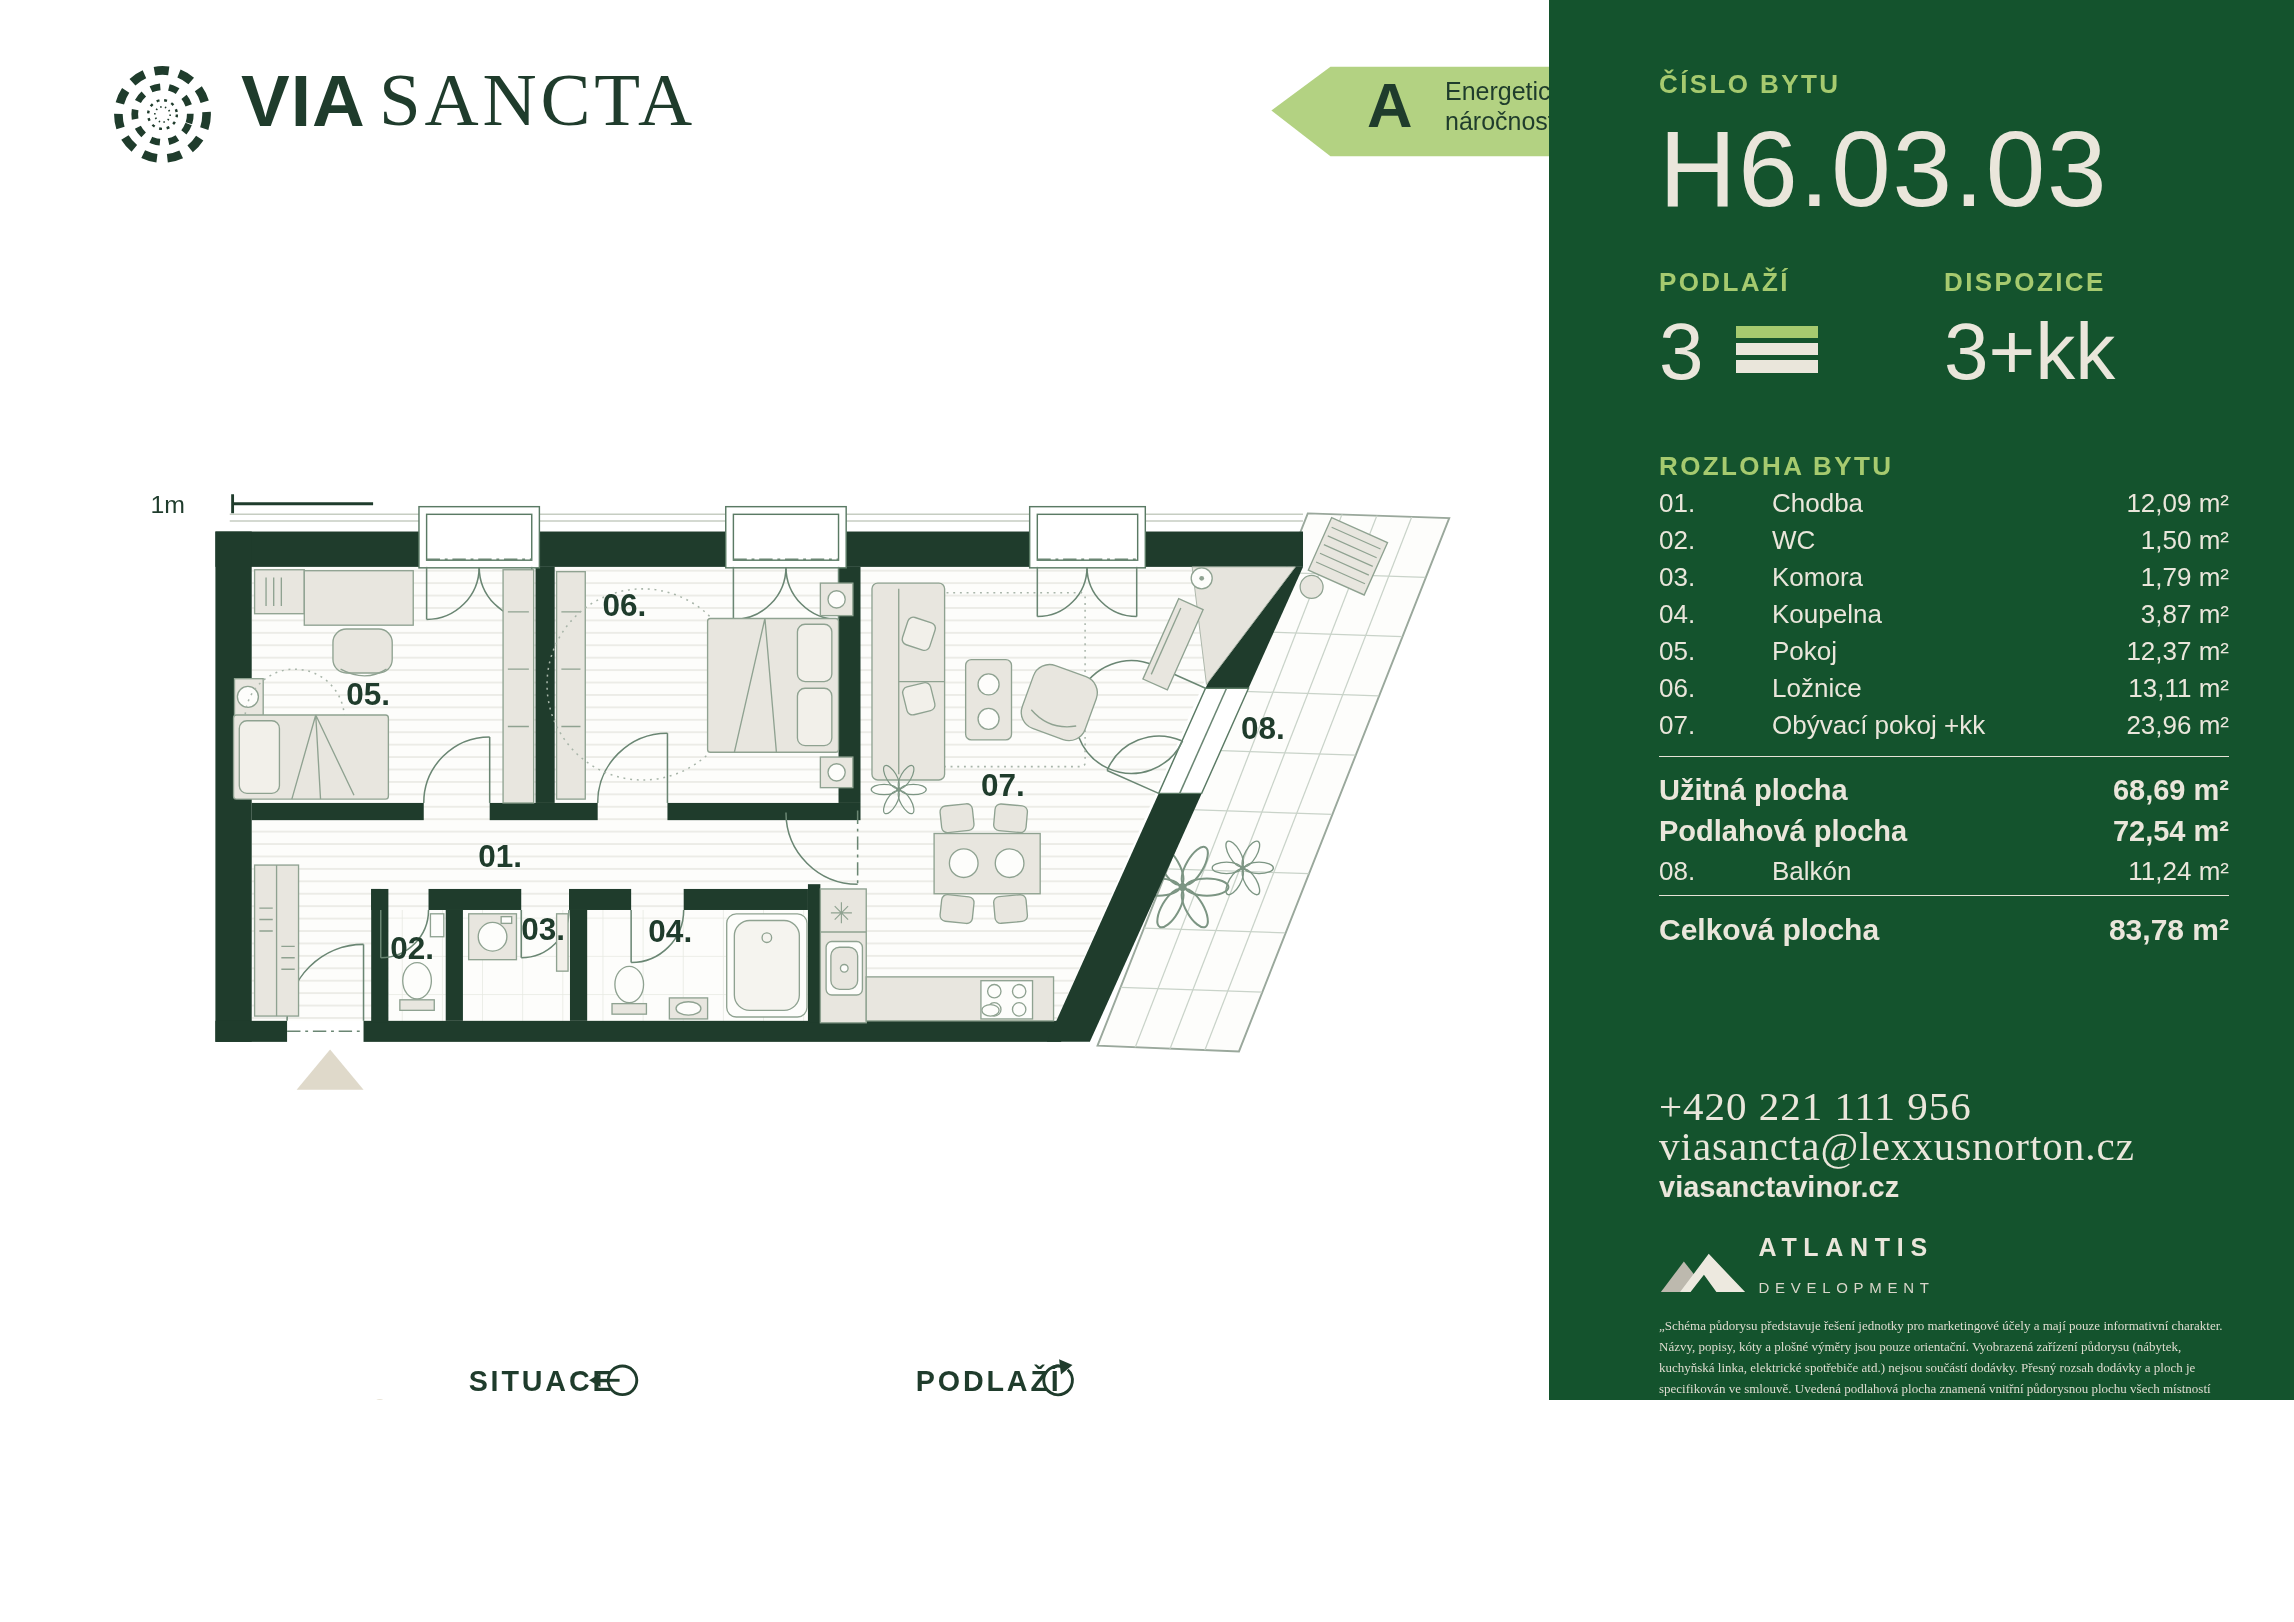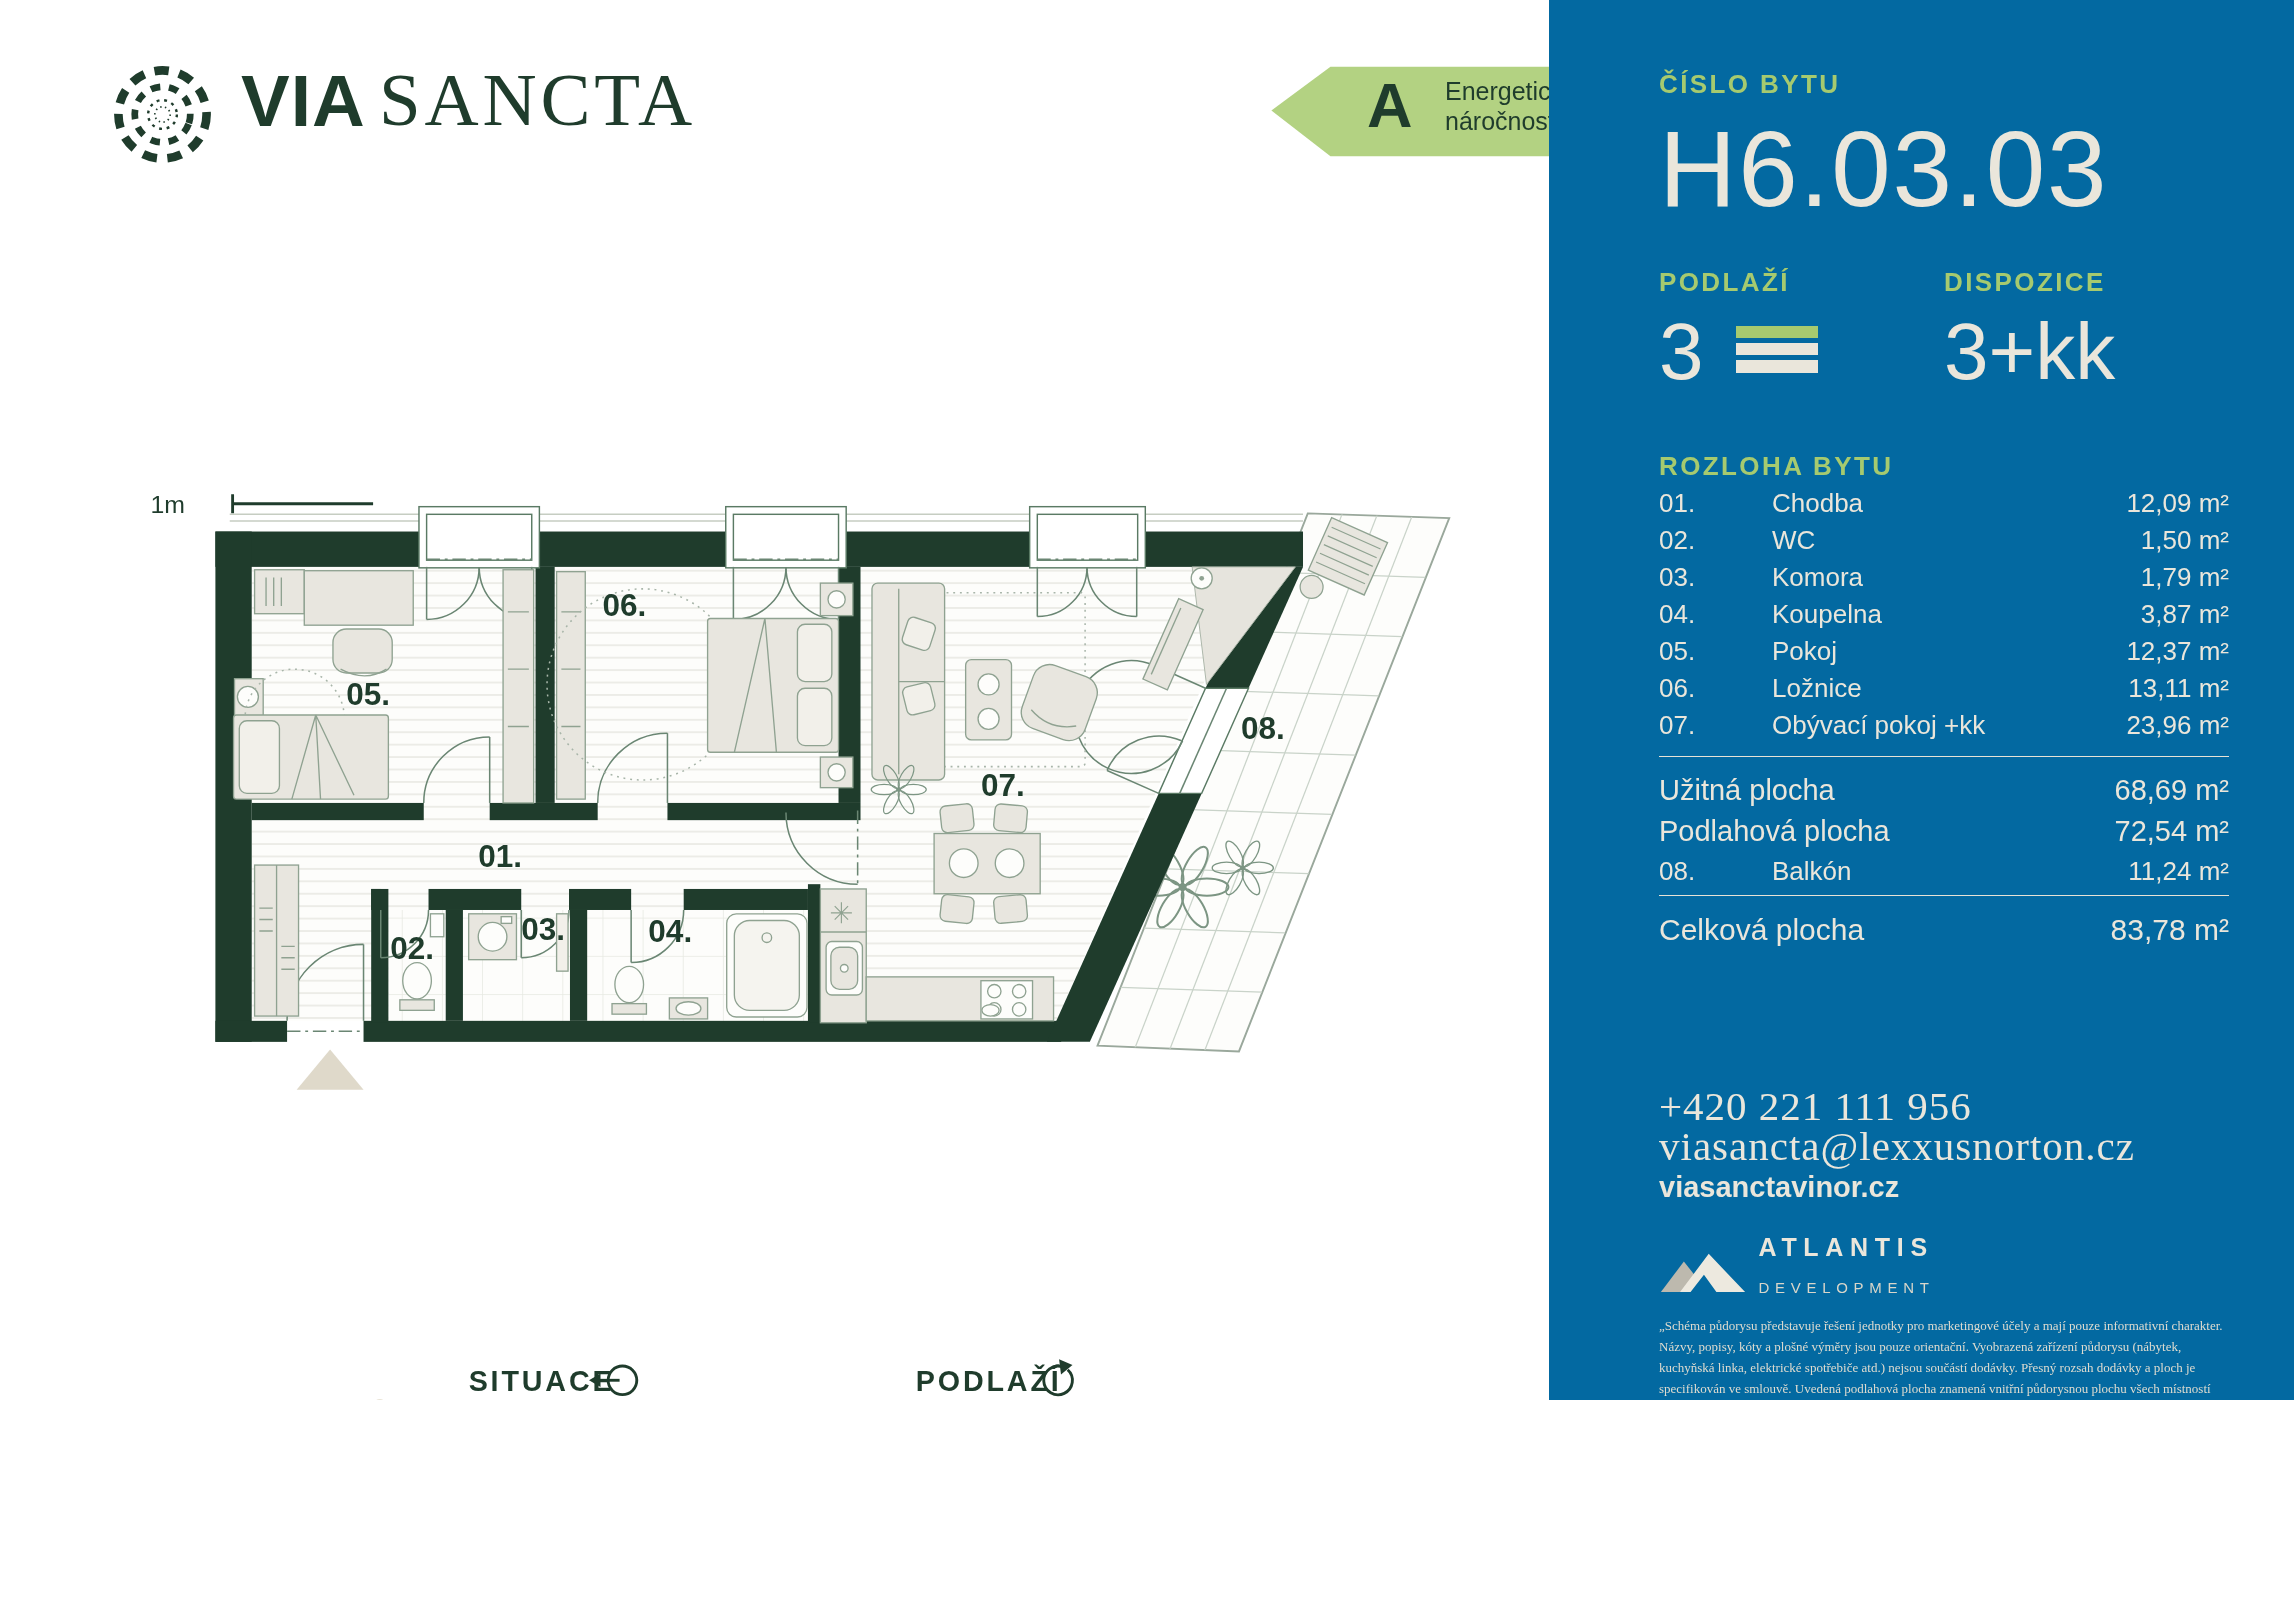--- a/index.html
+++ b/index.html
@@ -8,40 +8,40 @@
   .abs{position:absolute;}
   
   #brand{left:105px;top:57px;display:flex;align-items:center;}
   #brand .word1{font-size:73px;font-weight:800;letter-spacing:1px;color:#1F3C2C;margin-left:31px;}
   #brand .word2{font-family:"Liberation Serif",serif;font-size:75px;font-weight:400;letter-spacing:3.8px;color:#1F3C2C;margin-left:13.4px;}
   
   #energy{left:1271px;top:61px;width:279px;height:101px;}
   #energy .grade{position:absolute;left:96px;top:7.6px;font-size:63px;font-weight:700;color:#1F3C2C;}
   #energy .elab{position:absolute;left:174px;top:15.3px;font-size:25px;line-height:30px;font-weight:500;color:#1F3C2C;}
   
-  #panel{left:1549px;top:0;width:746px;height:1622px;background:#0369a1;color:#EAE6DB;}
+  #panel{left:1549px;top:0;width:746px;height:1622px;background:#14532d;color:#EAE6DB;}
   #panel .sec{position:absolute;left:110px;width:570px;}
   .limelab{color:#A6CA6F;font-size:26px;font-weight:700;letter-spacing:2.4px;}
   #unitnum{top:107px;font-size:107px;font-weight:500;letter-spacing:1.9px;color:#EAE6DB;white-space:nowrap;}
   #floorrow{top:267px;display:flex;}
   #floorrow .col{width:361px;}
   #floorrow .val{margin-top:7.6px;font-size:80px;font-weight:500;color:#EAE6DB;display:flex;align-items:center;}
   #floor-icon{display:inline-block;margin-left:32.5px;}
   #floor-icon div{width:82px;height:12.4px;margin-bottom:4.8px;background:#EAE6DB;}
   #floor-icon div:first-child{background:#A6CA6F;}
   #rozloha{top:451px;}
   #rooms{top:485px;}
   .rrow{display:grid;grid-template-columns:113px 1fr auto;height:37px;align-items:center;font-size:26px;}
   .rrow .num{color:#EAE6DB;}
   .rrow .nm{color:#EAE6DB;}
   .rrow .ar{color:#EAE6DB;}
   .divider{top:0;border:none;border-top:1.9px solid #E7E3D7;width:570px;margin:0;}
   #div1{top:756px;}
   #div2{top:895px;}
-  .sumrow{display:grid;grid-template-columns:1fr auto;align-items:center;font-size:29px;font-weight:400;height:40px;}
+  .sumrow{display:grid;grid-template-columns:1fr auto;align-items:center;font-size:29px;font-weight:700;height:40px;}
   #uzitna{top:770px;}
   #podlahova{top:811px;}
   #balkon{top:851px;}
   #balkon .rrow{font-size:26px;font-weight:400;height:40px;}
   #celkova{top:910px;}
   #celkova .sumrow{font-size:30px;}
   #contact{top:1086px;}
   #contact .ph,#contact .em{font-family:"Liberation Serif",serif;font-size:41px;line-height:40px;font-weight:400;letter-spacing:1px;color:#EAE6DB;}
   #contact .wb{font-size:29px;line-height:42px;font-weight:700;color:#EAE6DB;}
   #atl{top:1229px;display:flex;align-items:flex-end;}

